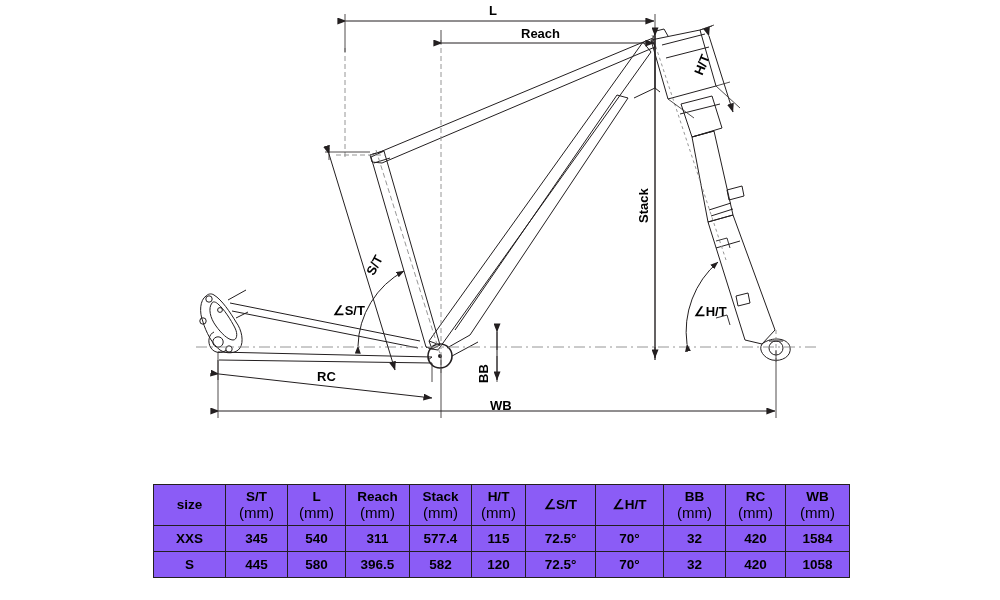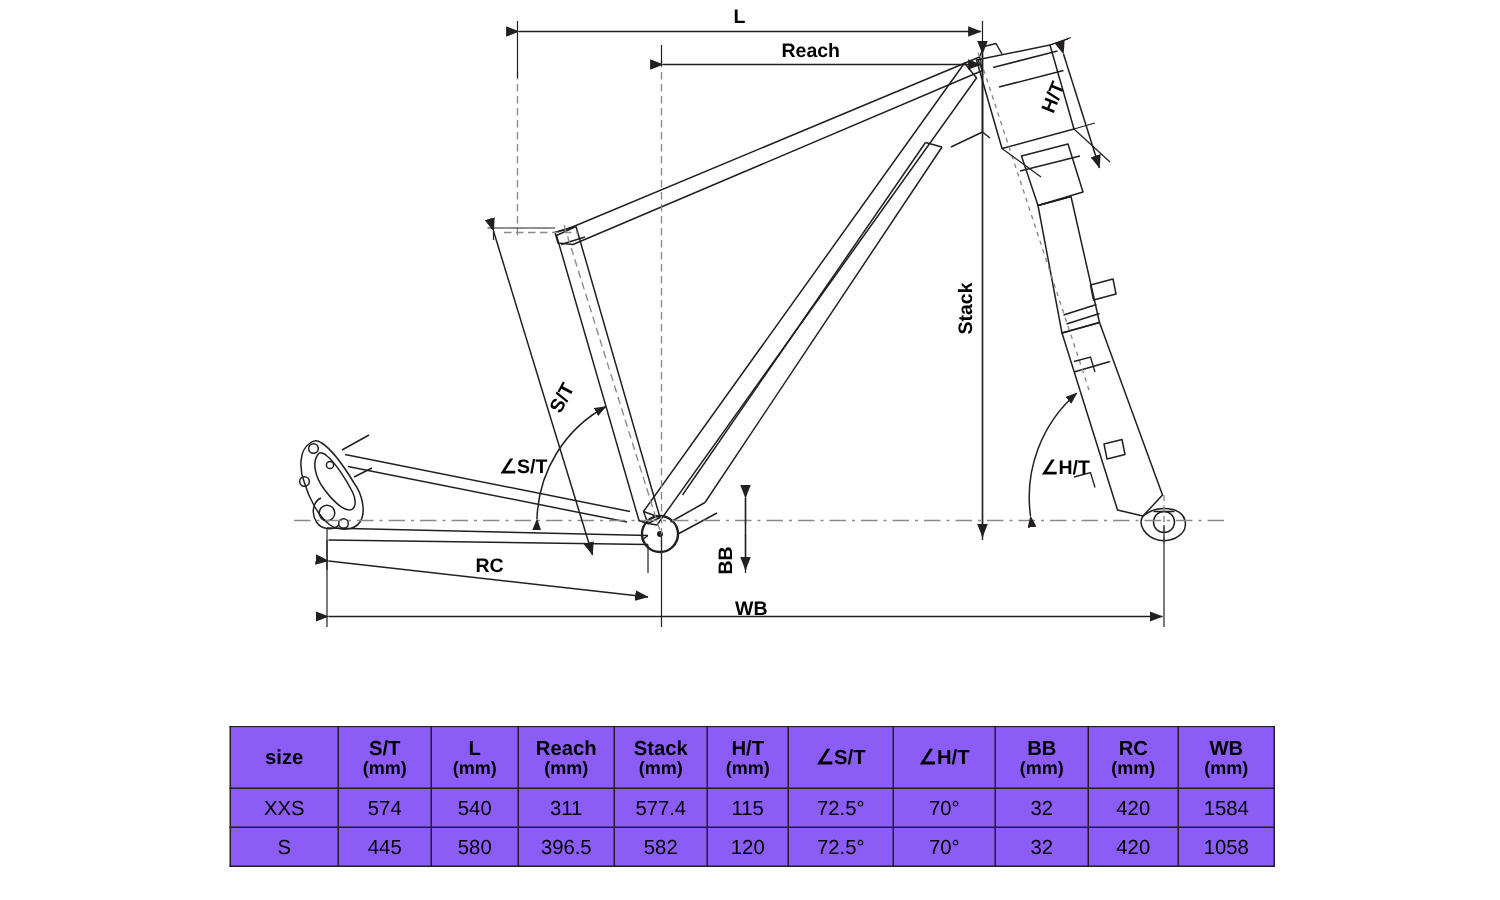--- a/index.html
+++ b/index.html
@@ -48,32 +48,32 @@
     background: #8b5cf6;
   }
   table.spec thead th {
     height: 40px;
     font-size: 13.5px;
     font-weight: bold;
     line-height: 1.02;
   }
   table.spec thead th .unit {
     display: block;
-    font-size: 12px;
-    font-weight: bold;
+    font-size: 15px;
+    font-weight: normal;
     margin-top: 1px;
   }
   table.spec thead th .ang {
     font-weight: bold;
     font-size: 13.5px;
   }
   table.spec tbody td {
     height: 25px;
     font-size: 13.5px;
-    font-weight: normal;
+    font-weight: bold;
   }
   table.spec tbody td.size-cell {
     font-size: 13.5px;
   }
   
   col.c-size   { width: 72px; }
   col.c-st     { width: 62px; }
   col.c-l      { width: 58px; }
   col.c-reach  { width: 64px; }
   col.c-stack  { width: 62px; }
@@ -337,21 +337,21 @@
           </th>
           <th>
             <span>WB</span>
             <span class="unit">(mm)</span>
           </th>
         </tr>
       </thead>
       <tbody>
         <tr>
           <td class="size-cell">XXS</td>
-          <td>574</td>
+          <td>345</td>
           <td>540</td>
           <td>311</td>
           <td>577.4</td>
           <td>115</td>
           <td>72.5°</td>
           <td>70°</td>
           <td>32</td>
           <td>420</td>
           <td>1584</td>
         </tr>

